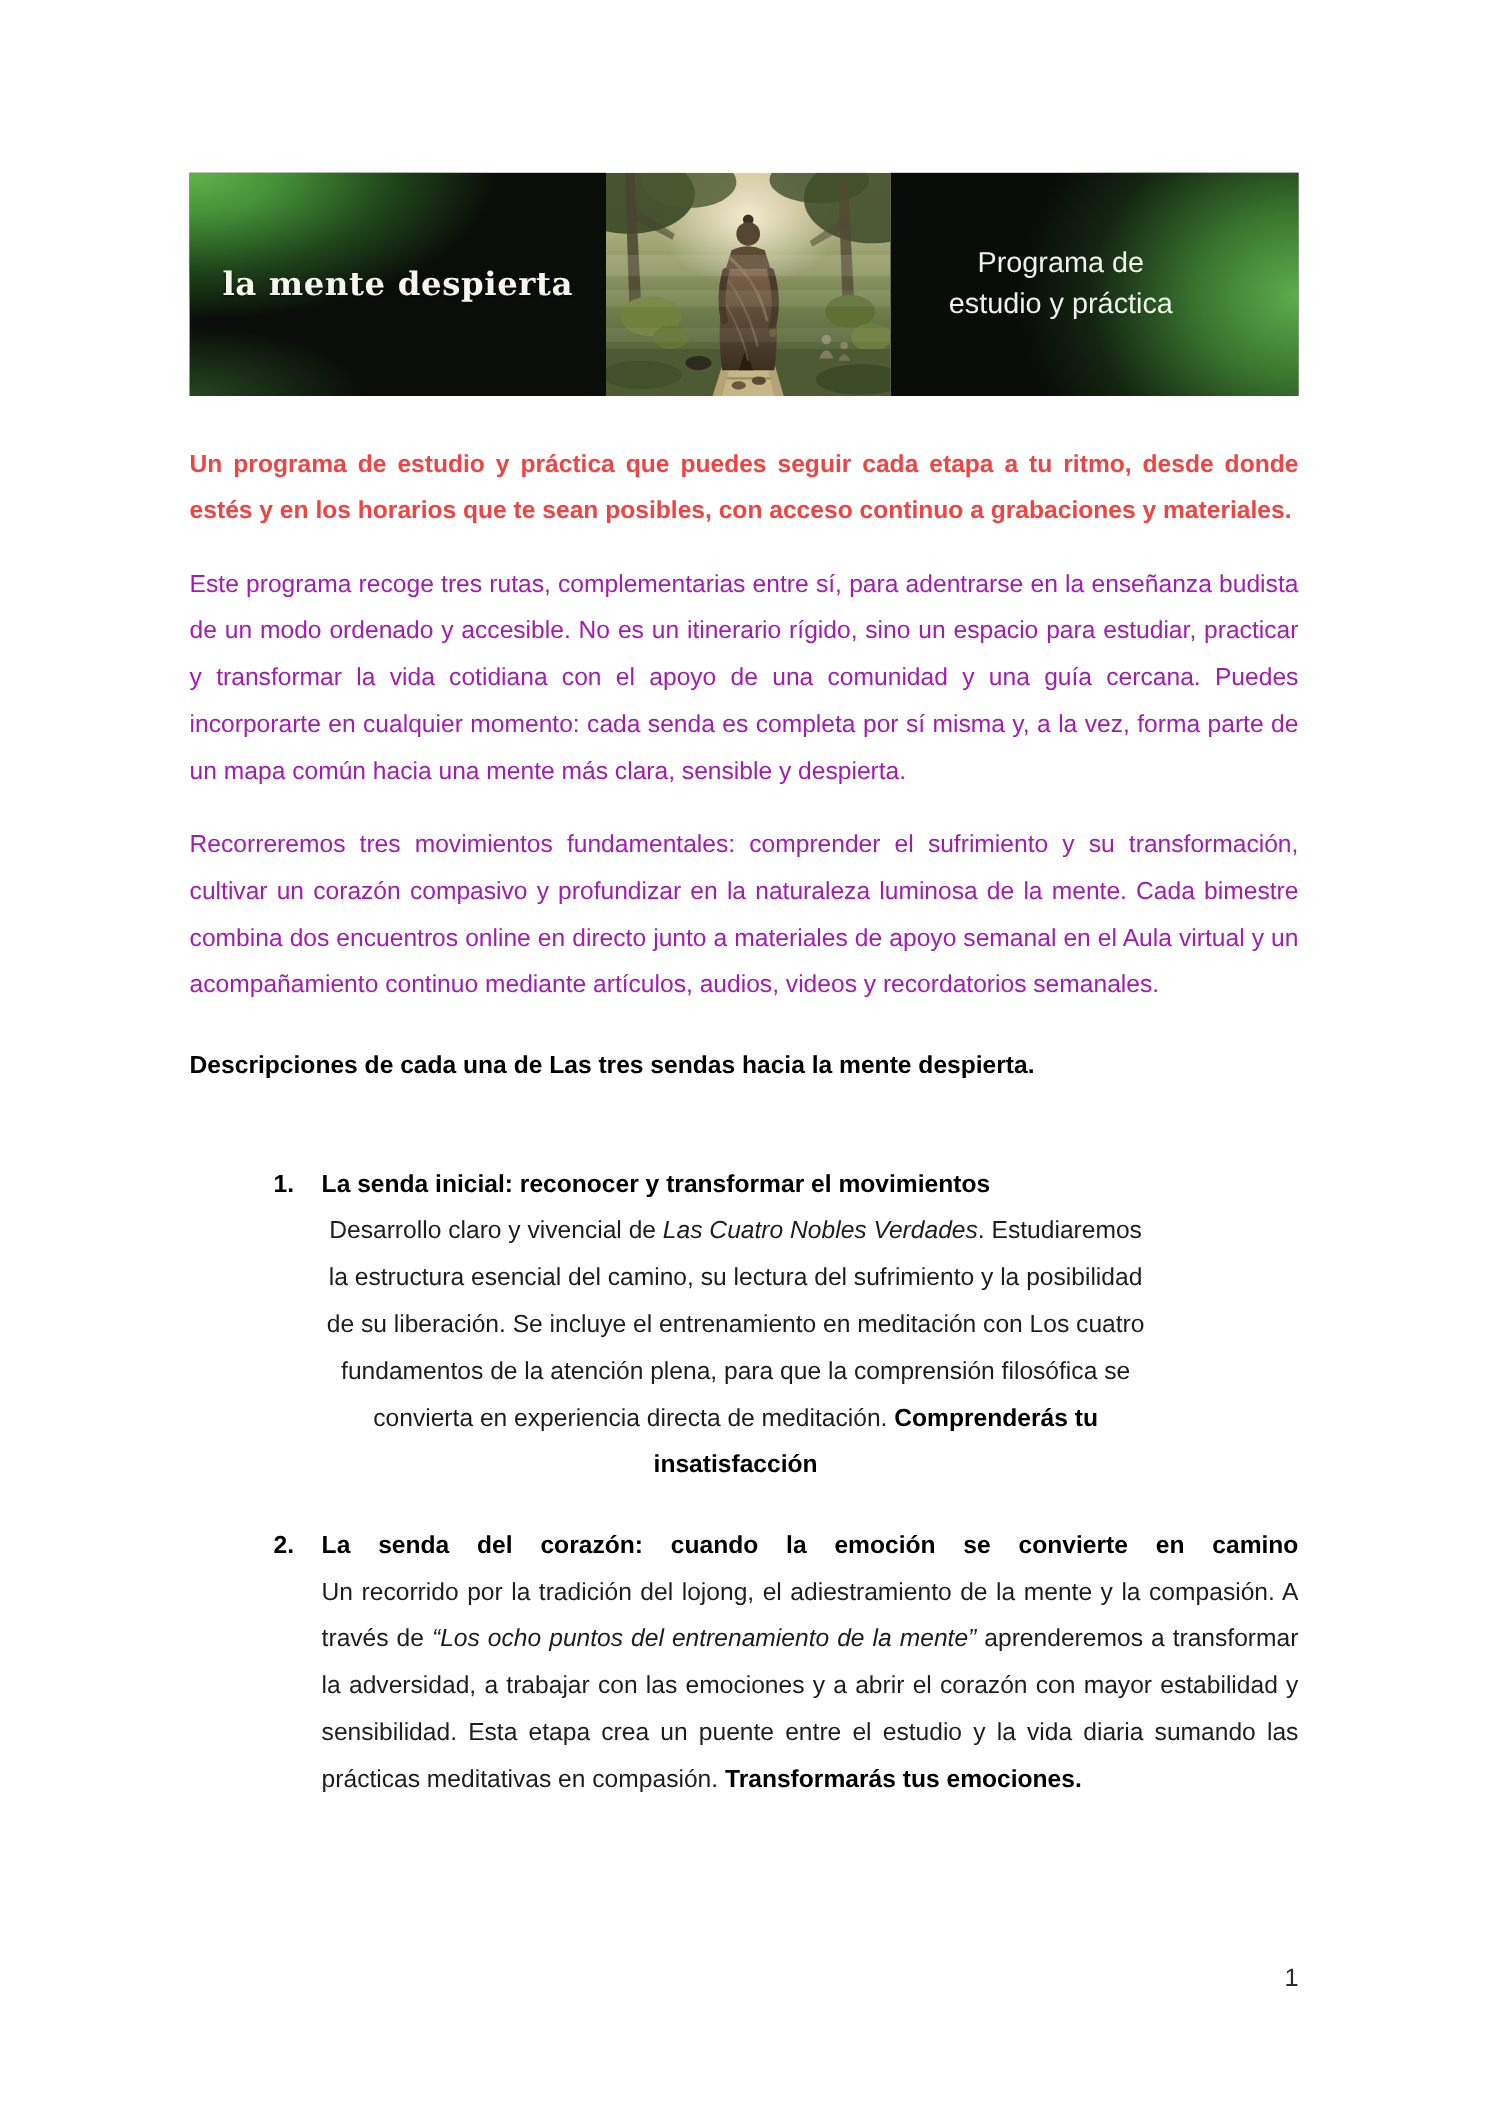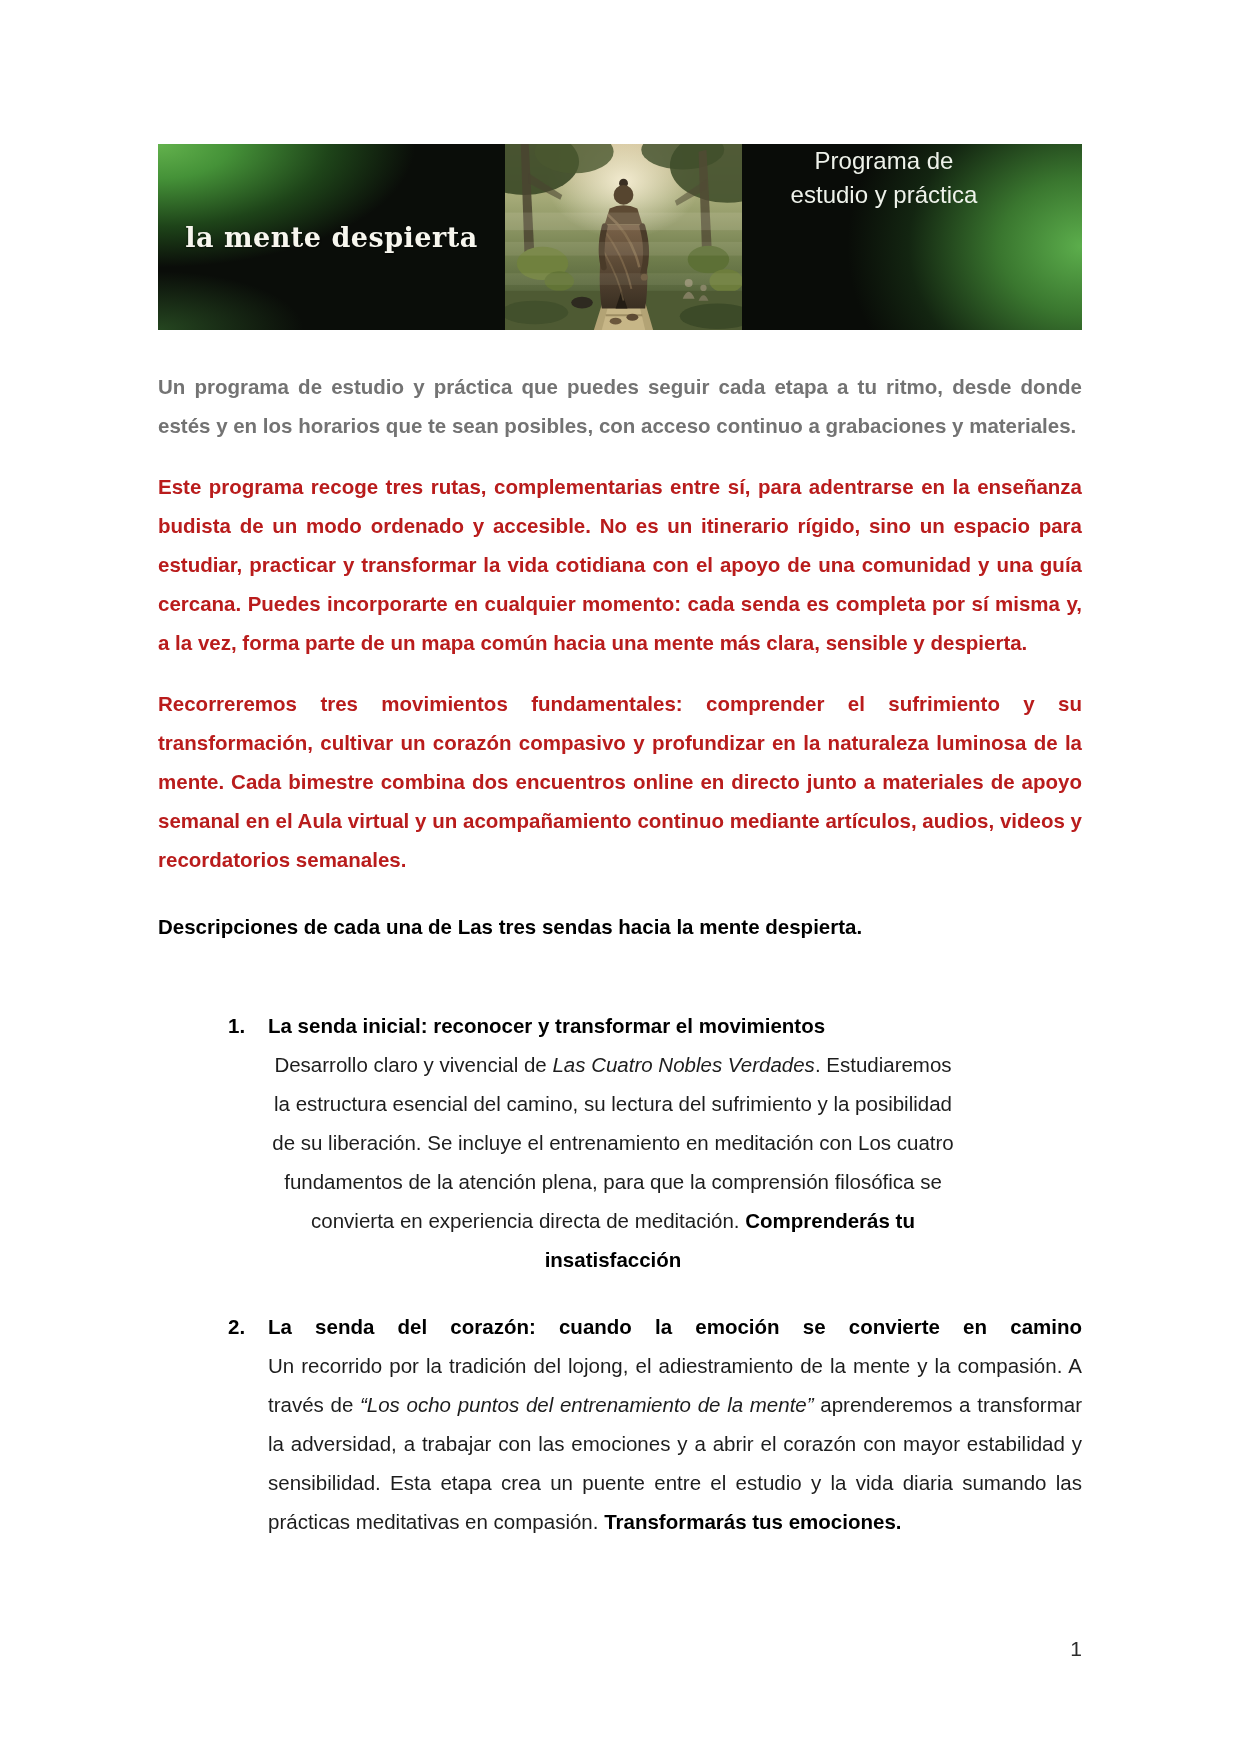--- a/index.html
+++ b/index.html
@@ -18,38 +18,37 @@
       radial-gradient(60% 45% at 0% 100%, rgba(70,140,60,.45) 0%, rgba(10,13,9,0) 70%),
       #0a0d09;
   }
   .banner-title{
     font-family:"DejaVu Serif", serif;font-weight:bold;font-size:27px;line-height:37px;
     color:#f7f6ee;text-align:center;letter-spacing:.5px;text-shadow:0 1px 2px rgba(0,0,0,.6);
   }
   .banner-photo{width:237px;height:100%;flex:none;overflow:hidden;}
   .banner-photo svg{display:block;width:100%;height:100%;}
   .banner-right{
-    width:340px;height:100%;flex:none;display:flex;align-items:flex-start;justify-content:center;
+    width:340px;height:100%;flex:none;display:flex;align-items:center;justify-content:center;
     padding-right:0;box-sizing:border-box;
     background:
       radial-gradient(75% 115% at 100% 55%, #5cae4c 0%, #3a772f 32%, #132511 68%, rgba(9,12,8,0) 92%),
       #090c08;
   }
   .banner-subtitle{
     font-size:24px;line-height:34px;color:#eef2ea;text-align:center;font-weight:normal;
     margin-right:56px;
   }
 
   
   .para{
-    font-size:20.5px;line-height:39px;color:#b91c1c;text-align:justify;
+    font-size:20.5px;line-height:39px;color:#a21caf;text-align:justify;
     margin:0 0 22px 0;
-    font-weight:bold;
   }
-  .para.lead{font-weight:bold;color:#737373;margin-top:37px;}
+  .para.lead{font-weight:bold;color:#ef4444;margin-top:37px;}
   .section-heading{
     font-size:20.5px;line-height:39px;font-weight:bold;color:#000;
     margin:28px 0 0 0;text-align:left;
   }
 
   
   .senda-list{margin-top:60px;}
   .item{display:flex;margin-bottom:28px;}
   .item-number{
     flex:none;width:40px;margin-left:70px;font-size:20.5px;line-height:39px;

